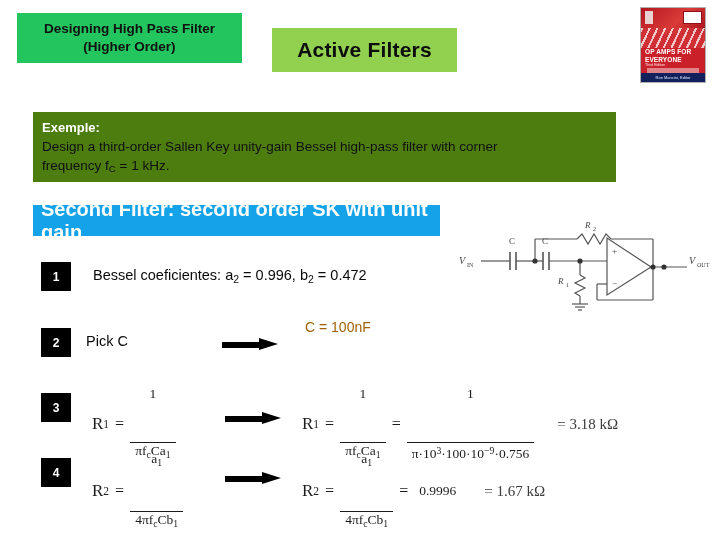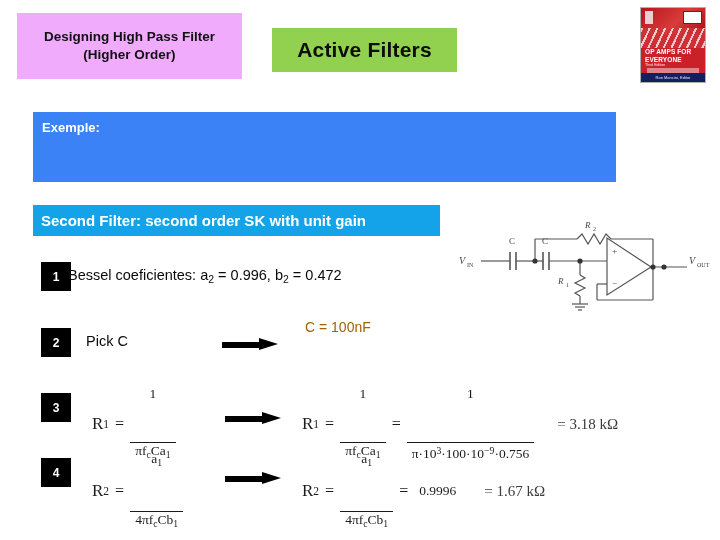--- a/index.html
+++ b/index.html
@@ -15,22 +15,22 @@
     font-family: "Liberation Sans", sans-serif;
     color: #000000;
   }
 
   
   #title-box {
     position: absolute;
     left: 17px;
     top: 13px;
     width: 225px;
-    height: 66px;
-    background: #f0abfc;
+    height: 50px;
+    background: #22c55e;
     display: flex;
     flex-direction: column;
     align-items: center;
     justify-content: center;
     text-align: center;
     font-weight: bold;
     font-size: 13.5px;
     line-height: 18px;
     color: #111111;
   }
@@ -98,21 +98,21 @@
     color: #dfe6ff; font-size: 4px; line-height: 9px; text-align: center;
   }
 
   
   #example-box {
     position: absolute;
     left: 33px;
     top: 112px;
     width: 583px;
     height: 70px;
-    background: #3b82f6;
+    background: #4d7c0f;
     padding: 8px 10px 16px 9px;
     box-sizing: border-box;
   }
   #example-label {
     color: #ffffff;
     font-weight: bold;
     font-size: 13px;
     line-height: 16px;
   }
   #example-text {
@@ -129,42 +129,42 @@
     left: 33px;
     top: 205px;
     width: 407px;
     height: 31px;
     background: #14a3e8;
     display: flex;
     align-items: center;
     padding-left: 8px;
     box-sizing: border-box;
     color: #ffffff;
-    font-size: 15px;
+    font-size: 20px;
     font-weight: bold;
   }
 
   
   .step-row { position: absolute; left: 41px; }
   .badge {
     position: absolute;
     left: 0;
     width: 30px;
     height: 29px;
     background: #000000;
     color: #ffffff;
     font-size: 12px;
     font-weight: bold;
     display: flex;
     align-items: center;
     justify-content: center;
   }
   .step-text {
     position: absolute;
-    left: 27px;
+    left: 52px;
     white-space: nowrap;
     font-size: 14.5px;
     color: #0a0a0a;
   }
 
   
   #row-1 { top: 262px; }
   #row-2 { top: 328px; }
   #row-3 { top: 393px; }
   #row-4 { top: 458px; }
@@ -259,20 +259,24 @@
   <div class="bc-tag"></div>
   <div class="bc-swoosh"></div>
   <div class="bc-title">OP AMPS FOR EVERYONE</div>
   <div class="bc-sub">Third Edition</div>
   <div class="bc-auth"></div>
   <div class="bc-foot">Ron Mancini, Editor</div>
 </div>
 
 <div id="example-box">
   <div id="example-label">Exemple:</div>
+  <div id="example-text">
+    <span>Design a third-order Sallen Key unity-gain Bessel high-pass filter with corner</span><br>
+    <span>frequency f</span><span class="sub">C</span><span> = 1 kHz.</span>
+  </div>
 </div>
 
 <div id="section-bar">
   <span>Second Filter: second order SK with unit gain</span>
 </div>
 
 <div class="step-row" id="row-1">
   <div class="badge">1</div>
   <div class="step-text">
     <span>Bessel coeficientes: a</span><span class="sub">2</span><span> = 0.996, b</span><span class="sub">2</span><span> = 0.472</span>

